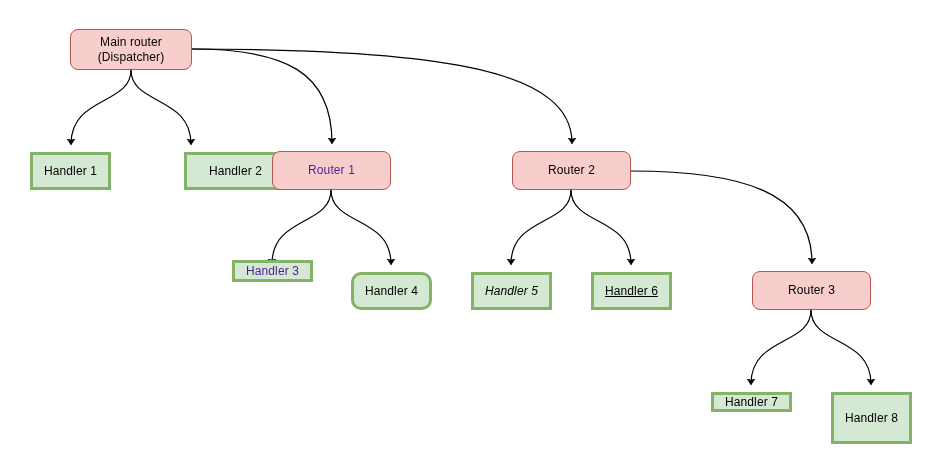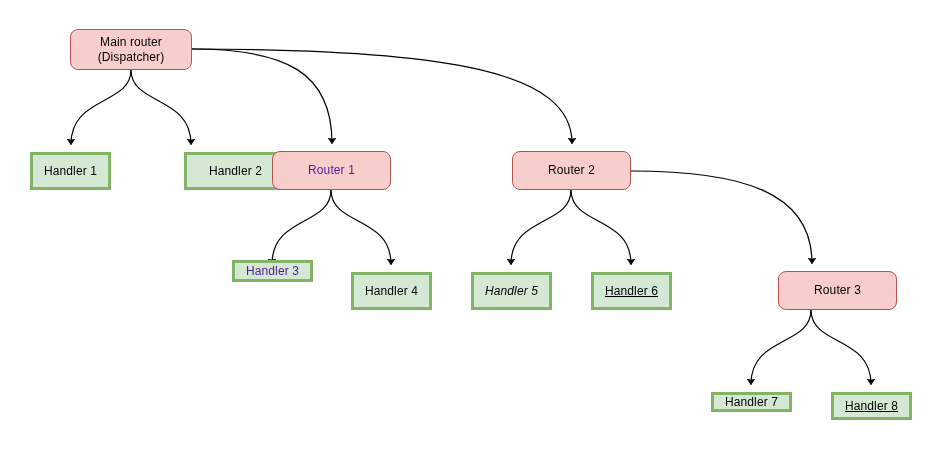--- a/index.html
+++ b/index.html
@@ -95,33 +95,33 @@
       </div>
       <div class="node node-router" style="left: 272px; top: 151px; width: 119px; height: 39px; background: rgb(248, 206, 204); border-color: rgb(184, 84, 80); color: #4c1d95;">
         <span class="node-label">Router 1</span>
       </div>
       <div class="node node-router" style="left: 512px; top: 151px; width: 119px; height: 39px; background: rgb(248, 206, 204); border-color: rgb(184, 84, 80); color: rgb(0, 0, 0);">
         <span class="node-label">Router 2</span>
       </div>
       <div class="node node-handler" style="left: 232px; top: 260px; width: 81px; height: 22px; background: rgb(213, 232, 212); border-color: rgb(130, 179, 102); color: #4c1d95;">
         <span class="node-label">Handler 3</span>
       </div>
-      <div class="node node-handler" style="left: 351px; top: 272px; width: 81px; height: 38px; background: rgb(213, 232, 212); border-color: rgb(130, 179, 102); color: rgb(0, 0, 0);">
+      <div class="node node-handler" style="left: 351px; top: 272px; width: 81px; height: 38px; background: rgb(213, 232, 212); border-color: rgb(130, 179, 102); color: rgb(0, 0, 0); border-radius: 10px;">
         <span class="node-label">Handler 4</span>
       </div>
       <div class="node node-handler" style="left: 471px; top: 272px; width: 81px; height: 38px; background: rgb(213, 232, 212); border-color: rgb(130, 179, 102); color: rgb(0, 0, 0); font-style: italic;">
         <span class="node-label">Handler 5</span>
       </div>
       <div class="node node-handler" style="left: 591px; top: 272px; width: 81px; height: 38px; background: rgb(213, 232, 212); border-color: rgb(130, 179, 102); color: rgb(0, 0, 0); text-decoration: underline;">
         <span class="node-label">Handler 6</span>
       </div>
-      <div class="node node-router" style="left: 752px; top: 271px; width: 119px; height: 39px; background: rgb(248, 206, 204); border-color: rgb(184, 84, 80); color: rgb(0, 0, 0); margin-left: 26px;">
+      <div class="node node-router" style="left: 752px; top: 271px; width: 119px; height: 39px; background: rgb(248, 206, 204); border-color: rgb(184, 84, 80); color: rgb(0, 0, 0);">
         <span class="node-label">Router 3</span>
       </div>
       <div class="node node-handler" style="left: 711px; top: 392px; width: 81px; height: 20px; background: rgb(213, 232, 212); border-color: rgb(130, 179, 102); color: rgb(0, 0, 0);">
         <span class="node-label">Handler 7</span>
       </div>
-      <div class="node node-handler" style="left: 831px; top: 392px; width: 81px; height: 28px; background: rgb(213, 232, 212); border-color: rgb(130, 179, 102); color: rgb(0, 0, 0); text-decoration: underline;">
+      <div class="node node-handler" style="left: 831px; top: 392px; width: 81px; height: 52px; background: rgb(213, 232, 212); border-color: rgb(130, 179, 102); color: rgb(0, 0, 0);">
         <span class="node-label">Handler 8</span>
       </div>
     </div>
 
 </div>
 
 </body></html>

